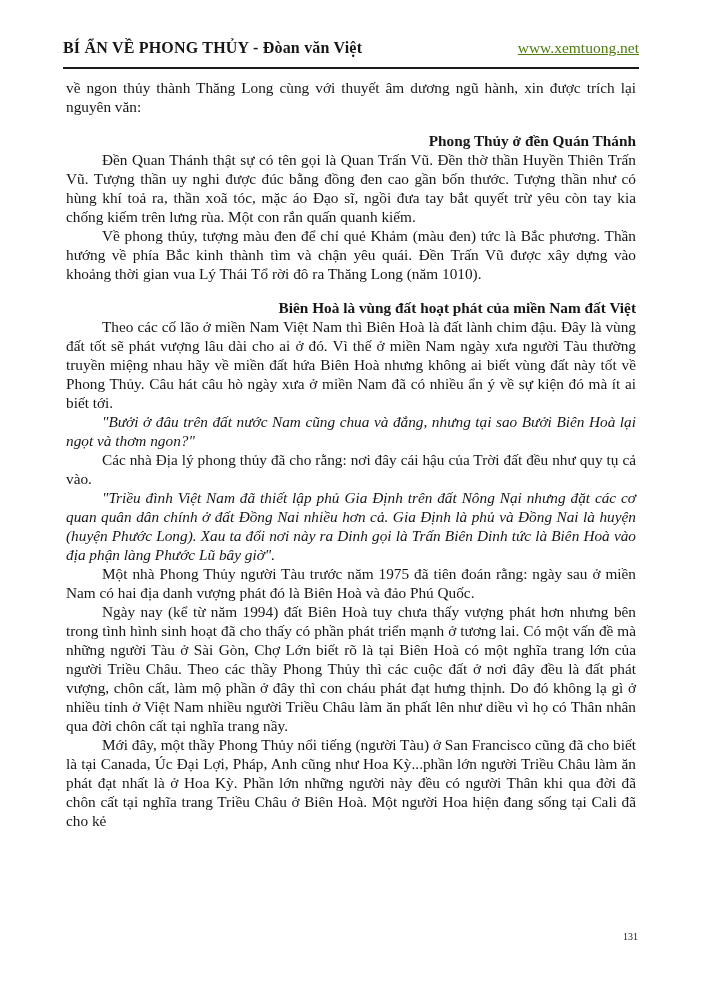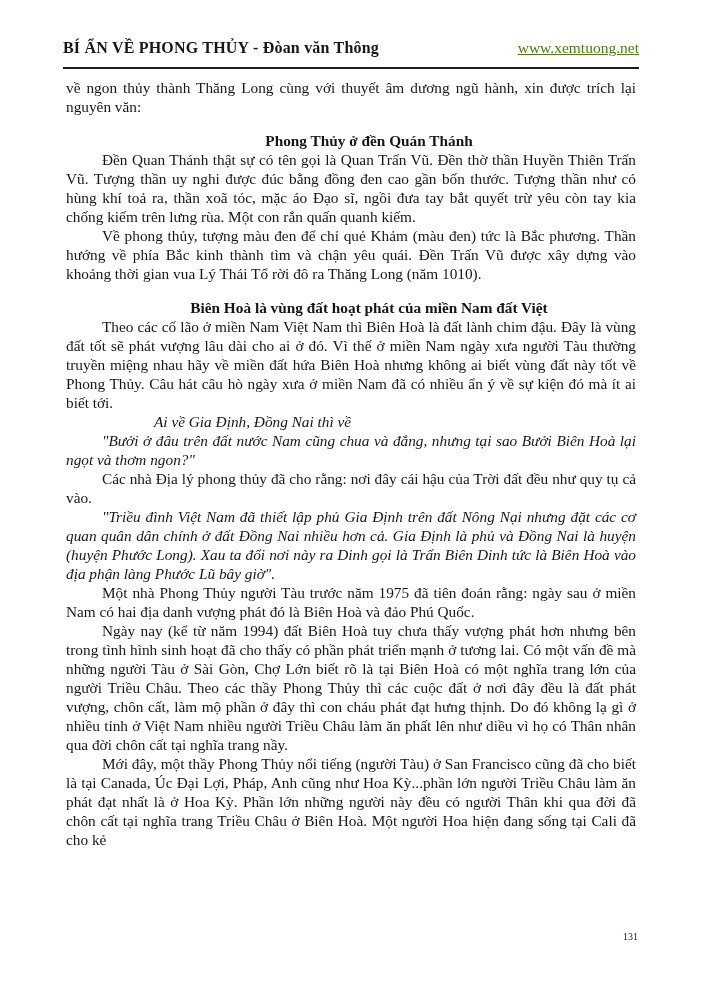--- a/index.html
+++ b/index.html
@@ -16,46 +16,45 @@
   .header-link{font-size:15.5px;text-decoration:underline;cursor:pointer;}
   .rule{position:absolute;left:63px;top:67px;width:576px;border-top:2px solid #1a1a1a;}
   .content{
     position:absolute;left:66px;top:78px;width:570px;
     font-size:15.3px;line-height:19px;text-align:justify;
   }
   .content p{margin:0;text-indent:36px;}
   .content p.continuation{text-indent:0;}
   .section-heading{
     font-weight:bold;font-size:15.3px;line-height:19px;
-    text-indent:36px;margin:15px 0 0 0;text-align:center;
+    text-indent:36px;margin:15px 0 0 0;text-align:right;
   }
   .verse{font-style:italic;text-align:left;text-indent:0 !important;margin-left:88px !important;}
   .quote{font-style:italic;}
   .page-number{position:absolute;top:931px;right:64px;font-size:10px;}
 </style>
 </head>
 <body>
 
 <div class="page">
 
   <div class="header">
-    <div class="header-title">BÍ ẨN VỀ PHONG THỦY  - Đòan văn Thông</div>
+    <div class="header-title">BÍ ẨN VỀ PHONG THỦY  - Đòan văn Việt</div>
     <a class="header-link" style="color: #4d7c0f;">www.xemtuong.net</a>
   </div>
 
   <div class="rule"></div>
 
   <div class="content">
     <p class="continuation">về ngon thủy thành Thăng Long cùng với thuyết âm dương ngũ hành, xin được trích lại nguyên văn:</p>
     <div class="section-heading">Phong Thủy ở đền Quán Thánh</div>
     <p>Đền Quan Thánh thật sự có tên gọi là Quan Trấn Vũ. Đền thờ thần Huyền Thiên Trấn Vũ. Tượng thần uy nghi được đúc bằng đồng đen cao gần bốn thước. Tượng thần như có hùng khí toả ra, thần xoã tóc, mặc áo Đạo sĩ, ngồi đưa tay bắt quyết trừ yêu còn tay kia chống kiếm trên lưng rùa. Một con rắn quấn quanh kiếm.</p>
     <p>Về phong thủy, tượng màu đen để chỉ quẻ Khảm (màu đen) tức là Bắc phương. Thần hướng về phía Bắc kinh thành tìm và chận yêu quái. Đền Trấn Vũ được xây dựng vào khoảng thời gian vua Lý Thái Tổ rời đô ra Thăng Long (năm 1010).</p>
     <div class="section-heading">Biên Hoà là vùng đất hoạt phát của miền Nam đất Việt</div>
     <p>Theo các cố lão ở miền Nam Việt Nam thì Biên Hoà là đất lành chim đậu. Đây là vùng đất tốt sẽ phát vượng lâu dài cho ai ở đó. Vì thế ở miền Nam ngày xưa người Tàu thường truyền miệng nhau hãy về miền đất hứa Biên Hoà nhưng không ai biết vùng đất này tốt về Phong Thủy. Câu hát câu hò ngày xưa ở miền Nam đã có nhiều ẩn ý về sự kiện đó mà ít ai biết tới.</p>
-    <p class="verse">Ai về Gia Định, Đồng Nai thì về</p>
     <p class="quote">"Bưởi ở đâu trên đất nước Nam cũng chua và đắng, nhưng tại sao Bưởi Biên Hoà lại ngọt và thơm ngon?"</p>
     <p>Các nhà Địa lý phong thủy đã cho rằng: nơi đây cái hậu của Trời đất đều như quy tụ cả vào.</p>
     <p class="quote">"Triều đình Việt Nam đã thiết lập phủ Gia Định trên đất Nông Nại nhưng đặt các cơ quan quân dân chính ở đất Đồng Nai nhiều hơn cả. Gia Định là phủ và Đồng Nai là huyện (huyện Phước Long). Xau ta đổi nơi này ra Dinh gọi là Trấn Biên Dinh tức là Biên Hoà vào địa phận làng Phước Lũ bây giờ".</p>
     <p>Một nhà Phong Thủy người Tàu trước năm 1975 đã tiên đoán rằng: ngày sau ở miền Nam có hai địa danh vượng phát đó là Biên Hoà và đảo Phú Quốc.</p>
     <p>Ngày nay (kể từ năm 1994) đất Biên Hoà tuy chưa thấy vượng phát hơn nhưng bên trong tình hình sinh hoạt đã cho thấy có phần phát triển mạnh ở tương lai. Có một vấn đề mà những người Tàu ở Sài Gòn, Chợ Lớn biết rõ là tại Biên Hoà có một nghĩa trang lớn của người Triều Châu. Theo các thầy Phong Thủy thì các cuộc đất ở nơi đây đều là đất phát vượng, chôn cất, làm mộ phần ở đây thì con cháu phát đạt hưng thịnh. Do đó không lạ gì ở nhiều tỉnh ở Việt Nam nhiều người Triều Châu làm ăn phất lên như diều vì họ có Thân nhân qua đời chôn cất tại nghĩa trang nầy.</p>
     <p>Mới đây, một thầy Phong Thủy nổi tiếng (người Tàu) ở San Francisco cũng đã cho biết là tại Canada, Úc Đại Lợi, Pháp, Anh cũng như Hoa Kỳ...phần lớn người Triều Châu làm ăn phát đạt nhất là ở Hoa Kỳ. Phần lớn những người này đều có người Thân khi qua đời đã chôn cất tại nghĩa trang Triều Châu ở Biên Hoà. Một người Hoa hiện đang sống tại Cali đã cho kẻ</p>
   </div>
 
   <div class="page-number">131</div>
 

